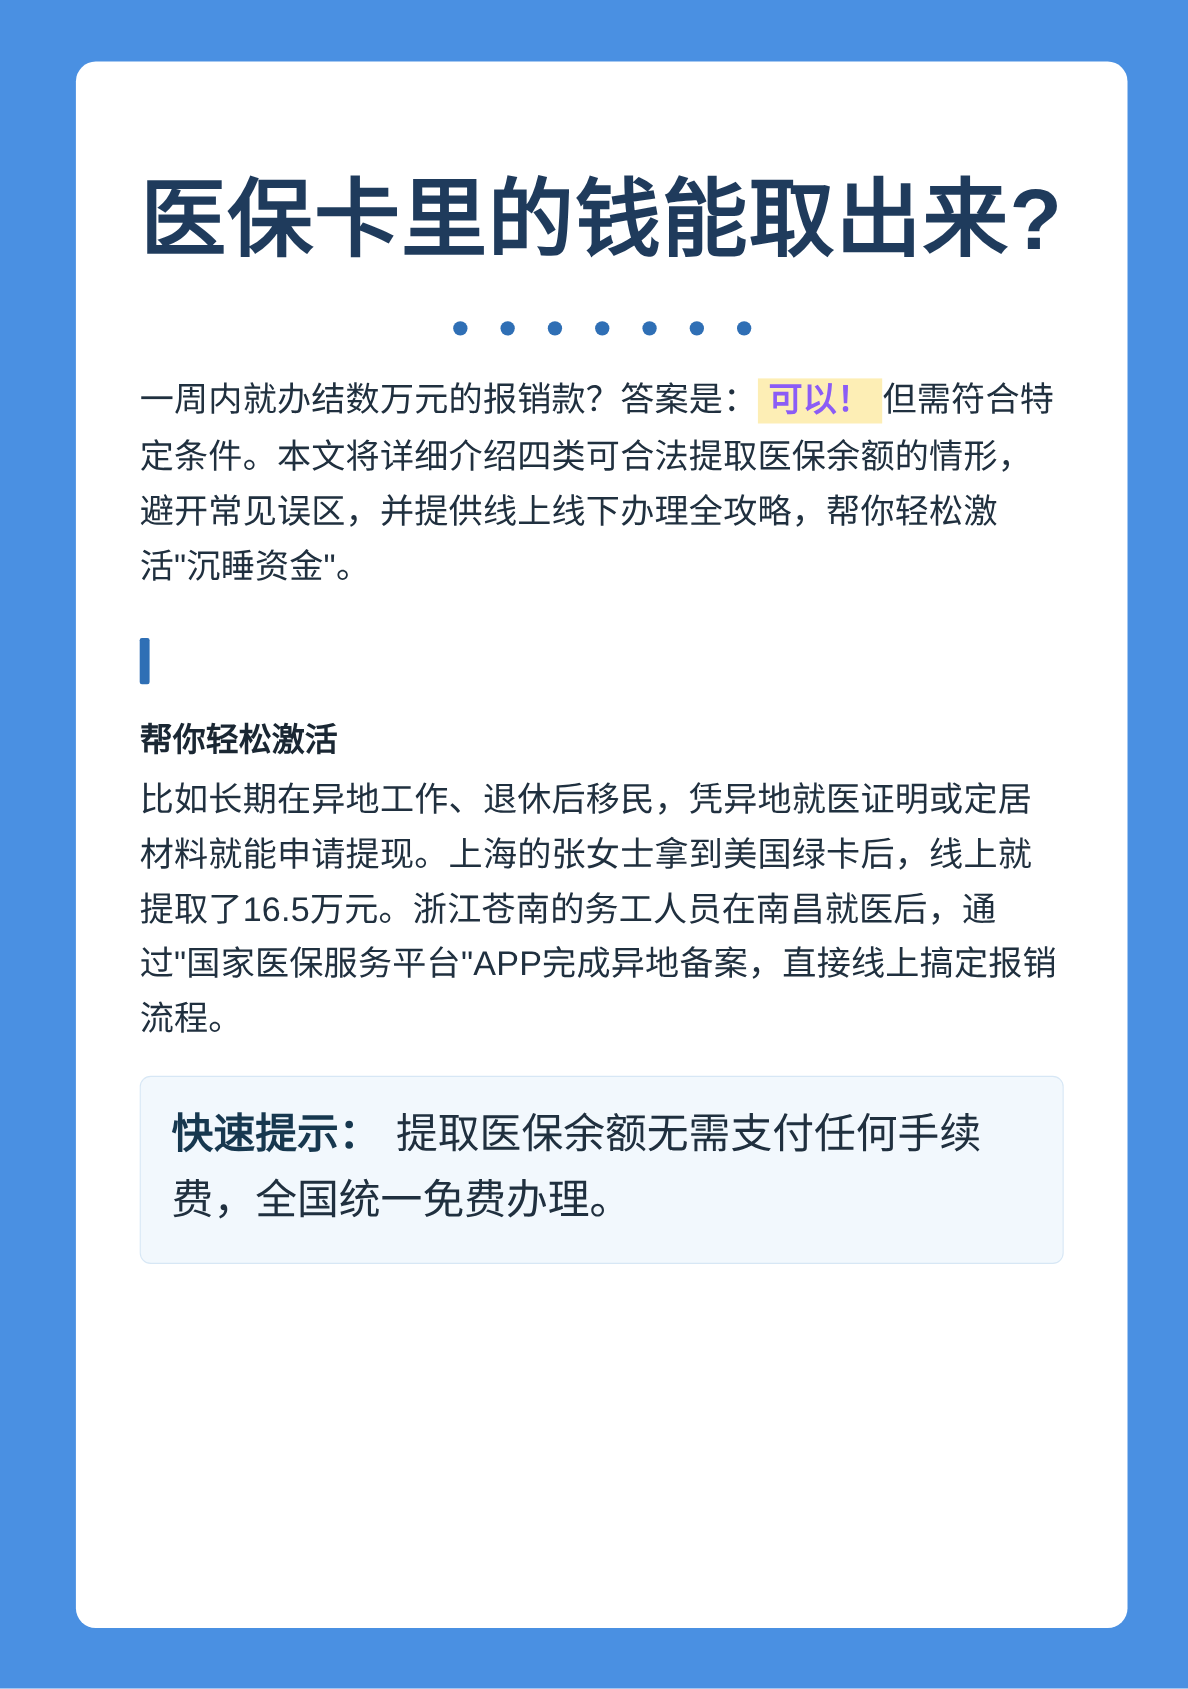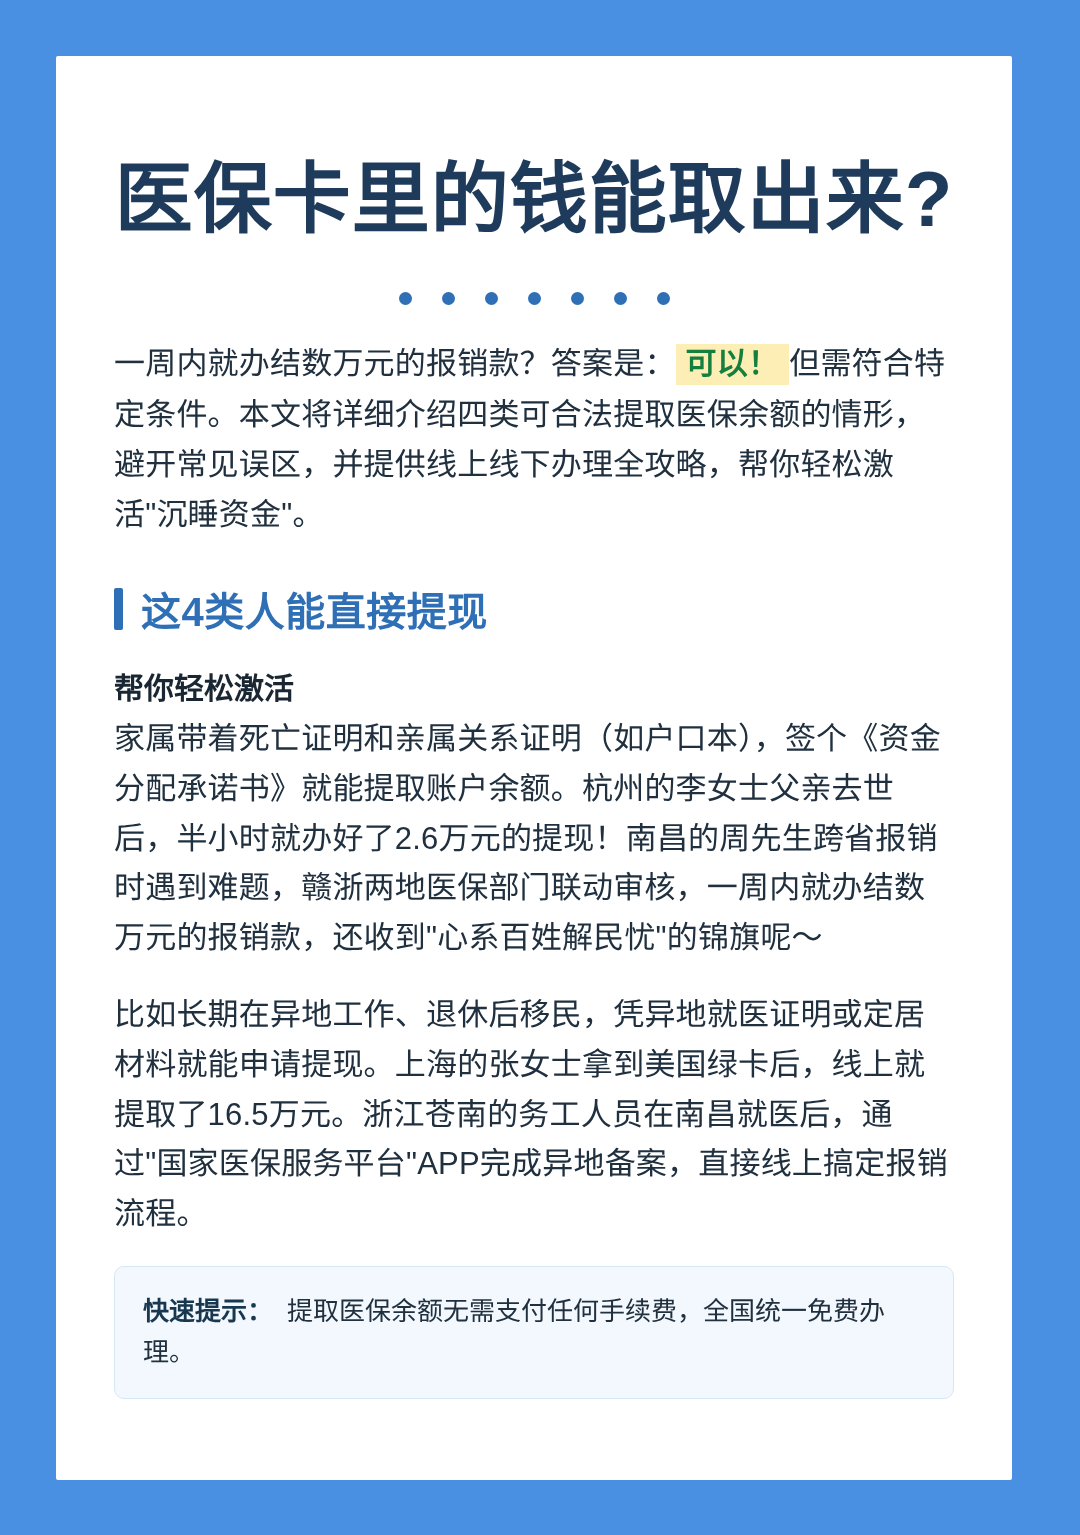--- a/index.html
+++ b/index.html
@@ -8,26 +8,26 @@
   }
   body {
     width: 1080px;
     height: 1535px;
     background: #4a90e2;
     font-family: "Liberation Sans", "DejaVu Sans", sans-serif;
     -webkit-font-smoothing: antialiased;
   }
   .poster {
     position: absolute;
-    left: 56px;
+    left: 69px;
     top: 56px;
     width: 956px;
     height: 1424px;
     background: #ffffff;
-    border-radius: 2px;
+    border-radius: 18px;
     box-sizing: border-box;
     overflow: hidden;
   }
   .inner {
     padding: 52px 58px 0 58px;
   }
 
   
   .title {
     font-size: 78px;
@@ -60,21 +60,21 @@
     font-size: 31px;
     line-height: 1.62;
     color: #20303f;
     letter-spacing: 0.2px;
     margin: 0 0 18px 0;
   }
   .hl {
     background: #fdeeb5;
     font-weight: bold;
     padding: 2px 10px 4px 10px;
-    color: #15803d;
+    color: #8b5cf6;
   }
 
   
   .section-head {
     display: flex;
     align-items: center;
     margin: 40px 0 26px 0;
   }
   .section-bar {
     width: 9px;
@@ -106,21 +106,21 @@
   }
   .block + .block { margin-top: 10px; }
 
   
   .tip {
     margin-top: 18px;
     background: #f2f8fd;
     border: 1px solid #d7e7f5;
     border-radius: 10px;
     padding: 24px 28px 26px 28px;
-    font-size: 26px;
+    font-size: 38px;
     line-height: 1.56;
     color: #20303f;
   }
   .tip b {
     color: #17384f;
     font-weight: bold;
   }
   .tip-spacer { display: inline-block; width: 14px; }
 </style>
 </head>
@@ -138,26 +138,24 @@
       <span></span>
       <span></span>
       <span></span>
       <span></span>
     </div>
 
     <p class="intro"><span>一周内就办结数万元的报销款？答案是：</span><span class="hl">可以！</span><span>但需符合特定条件。本文将详细介绍四类可合法提取医保余额的情形，避开常见误区，并提供线上线下办理全攻略，帮你轻松激活"沉睡资金"。</span></p>
 
     <div class="section-head">
       <div class="section-bar"></div>
-      <div class="section-title">这4类人能直接提现</div>
     </div>
 
     <div class="block">
       <div class="sub-title">帮你轻松激活</div>
-      <p class="body-text">家属带着死亡证明和亲属关系证明（如户口本），签个《资金分配承诺书》就能提取账户余额。杭州的李女士父亲去世后，半小时就办好了2.6万元的提现！南昌的周先生跨省报销时遇到难题，赣浙两地医保部门联动审核，一周内就办结数万元的报销款，还收到"心系百姓解民忧"的锦旗呢～</p>
     </div>
 
     <div class="block">
       <p class="body-text">比如长期在异地工作、退休后移民，凭异地就医证明或定居材料就能申请提现。上海的张女士拿到美国绿卡后，线上就提取了16.5万元。浙江苍南的务工人员在南昌就医后，通过"国家医保服务平台"APP完成异地备案，直接线上搞定报销流程。</p>
     </div>
 
     <div class="tip"><b>快速提示：</b><span class="tip-spacer"></span><span>提取医保余额无需支付任何手续费，全国统一免费办理。</span></div>
 
   </div>
 </div>

